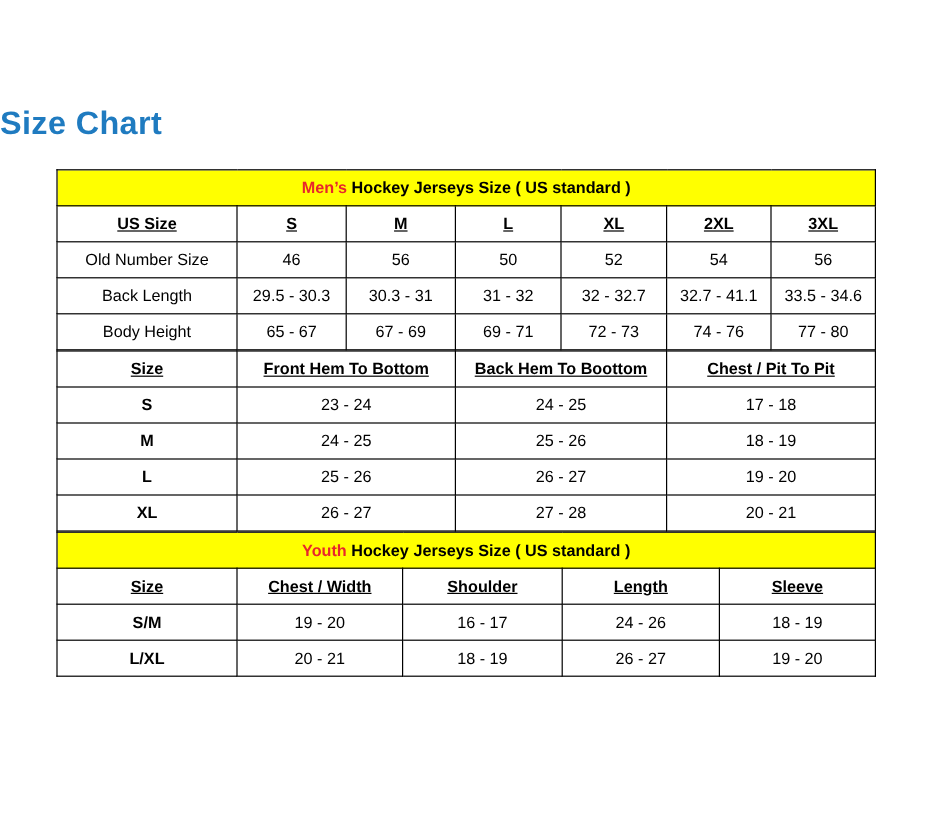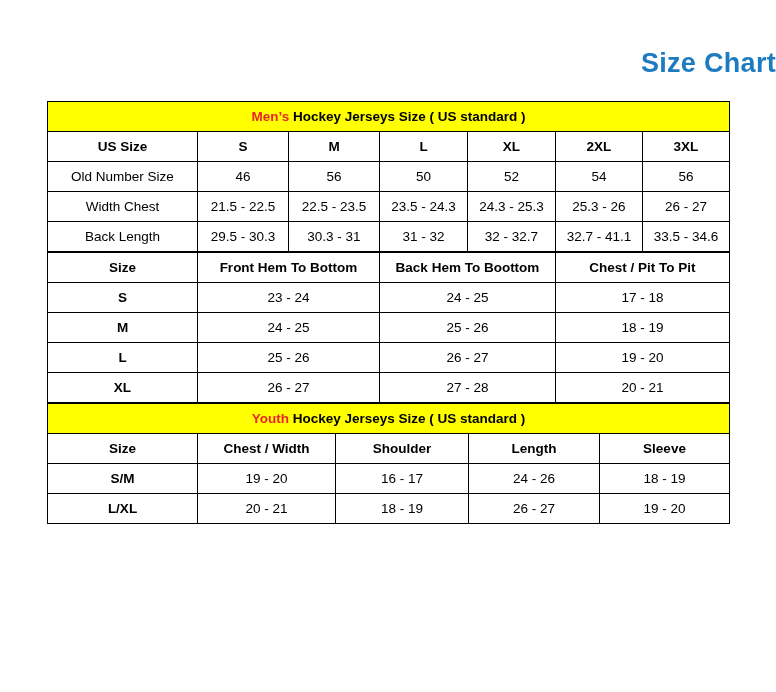--- a/index.html
+++ b/index.html
@@ -14,26 +14,26 @@
     color: #000000;
     overflow: hidden;
   }
   .page {
     width: 776px;
     height: 692px;
     position: relative;
     box-sizing: border-box;
   }
   .title {
-    text-align: right;
+    text-align: left;
     color: #1f7bc0;
     font-size: 27px;
     font-weight: bold;
     margin: 0;
-    padding-top: 48px;
+    padding-top: 88px;
     letter-spacing: 0.3px;
   }
   .chart-wrap {
     margin: 22px auto 0 auto;
     width: 682px;
   }
   table.sz {
     border-collapse: collapse;
     width: 100%;
     table-layout: fixed;
@@ -50,20 +50,21 @@
     background: #ffff00;
     font-weight: bold;
     font-size: 15px;
     height: 31px;
   }
   td.section .hl {
     color: #e8262c;
   }
   td.hdr {
     font-weight: bold;
+    text-decoration: underline;
   }
   td.rowlabel {
     font-weight: normal;
   }
   td.rowlabel-b {
     font-weight: bold;
   }
 </style>
 </head>
 <body>
@@ -100,36 +101,36 @@
         <tr>
           <td class="rowlabel">Old Number Size</td>
           <td>46</td>
           <td>56</td>
           <td>50</td>
           <td>52</td>
           <td>54</td>
           <td>56</td>
         </tr>
         <tr>
-          <td class="rowlabel">Width Chest</td>
-          <td>21.5 - 22.5</td>
-          <td>22.5 - 23.5</td>
-          <td>23.5 - 24.3</td>
-          <td>24.3 - 25.3</td>
-          <td>25.3 - 26</td>
-          <td>26 - 27</td>
-        </tr>
-        <tr>
           <td class="rowlabel">Back Length</td>
           <td>29.5 - 30.3</td>
           <td>30.3 - 31</td>
           <td>31 - 32</td>
           <td>32 - 32.7</td>
           <td>32.7 - 41.1</td>
           <td>33.5 - 34.6</td>
+        </tr>
+        <tr>
+          <td class="rowlabel">Body Height</td>
+          <td>65 - 67</td>
+          <td>67 - 69</td>
+          <td>69 - 71</td>
+          <td>72 - 73</td>
+          <td>74 - 76</td>
+          <td>77 - 80</td>
         </tr>
       </tbody>
     </table>
 
     <table class="sz">
       <colgroup>
         <col style="width:150px">
           <col style="width:182px">
           <col style="width:176px">
           <col style="width:174px">

